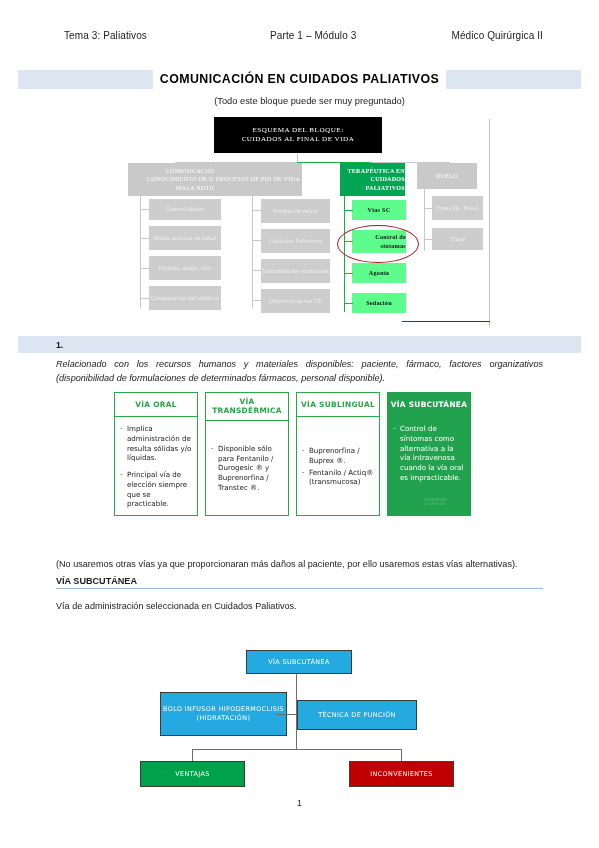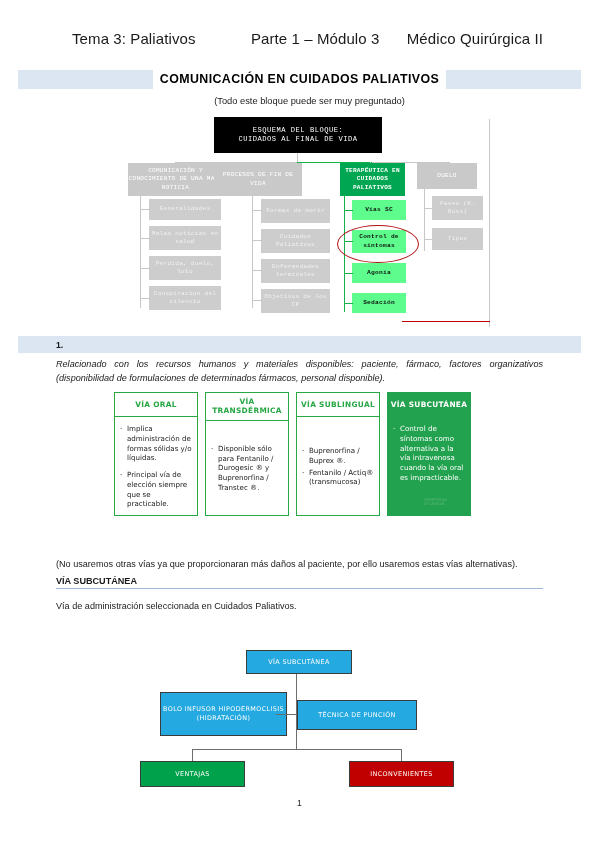--- a/index.html
+++ b/index.html
@@ -5,23 +5,23 @@
   html,body{margin:0;padding:0;}
   body{
     width:599px;height:848px;background:#ffffff;
     font-family:"Liberation Sans", sans-serif;
     color:#1a1a1a;overflow:hidden;position:relative;
   }
   .page{position:relative;width:599px;height:848px;}
 
   
   .runhead{
-    position:absolute;top:30px;left:72px;right:56px;
+    position:absolute;top:30px;left:64px;right:56px;
     display:flex;justify-content:space-between;align-items:baseline;
-    font-size:15px;color:#1a1a1a;letter-spacing:.1px;
+    font-size:10px;color:#1a1a1a;letter-spacing:.1px;
   }
   .runhead span{white-space:nowrap;}
   .rh-center{margin-left:28px;}
 
   
   .titleband{
     position:absolute;top:70px;left:18px;right:18px;height:19px;
     background:#dce6f2;
   }
   .titleband .tb-inner{
@@ -40,23 +40,23 @@
 
   
   .chart-top{
     position:absolute;top:115px;left:112px;width:378px;height:212px;
   }
   .chart-top .rightrule{
     position:absolute;right:0;top:4px;bottom:0;width:1px;background:#c9c9c9;
   }
   .node{
     position:absolute;box-sizing:border-box;
-    display:flex;align-items:center;justify-content:center;text-align:center;
+    display:flex;align-items:center;justify-content:center;text-align:right;
     font-size:6.1px;line-height:1.32;letter-spacing:.25px;
-    font-family:Liberation Mono, monospace;
+    font-family:Liberation Serif, serif;
   }
   .n-root{
     background:#000000;color:#ffffff;font-size:7.1px;letter-spacing:.5px;
     flex-direction:column;
   }
   .n-gray{background:#c9c9c9;color:#ffffff;}
   .n-gray-sub{background:#cdcdcd;color:#f0f0f0;}
   .n-green-hd{background:#00a651;color:#ffffff;font-weight:bold;}
   .n-green{background:#5dfc8c;color:#111111;font-weight:bold;font-size:6.2px;}
   .connector{position:absolute;background:#c7c7c7;}
@@ -226,21 +226,21 @@
 
   <div class="para" style="top:358px;font-style:italic;">Relacionado con los recursos humanos y materiales disponibles: paciente, fármaco, factores organizativos (disponibilidad de formulaciones de determinados fármacos, personal disponible).</div>
 
   <div class="vtable" style="left:114px;top:392px;">
 
     <div class="vcol">
       <div class="vhead">VÍA ORAL</div>
       <div class="vbody" style="height:120px;">
         <div class="bullet">
           <span class="bdot">·</span>
-          <span class="btxt">Implica administración de formas sólidas y/o líquidas.</span>
+          <span class="btxt">Implica administración de resulta sólidas y/o líquidas.</span>
         </div>
         <div class="bullet">
           <span class="bdot">·</span>
           <span class="btxt">Principal vía de elección siempre que se practicable.</span>
         </div>
       </div>
     </div>
 
     <div class="vcol">
       <div class="vhead">VÍA TRANSDÉRMICA</div>

